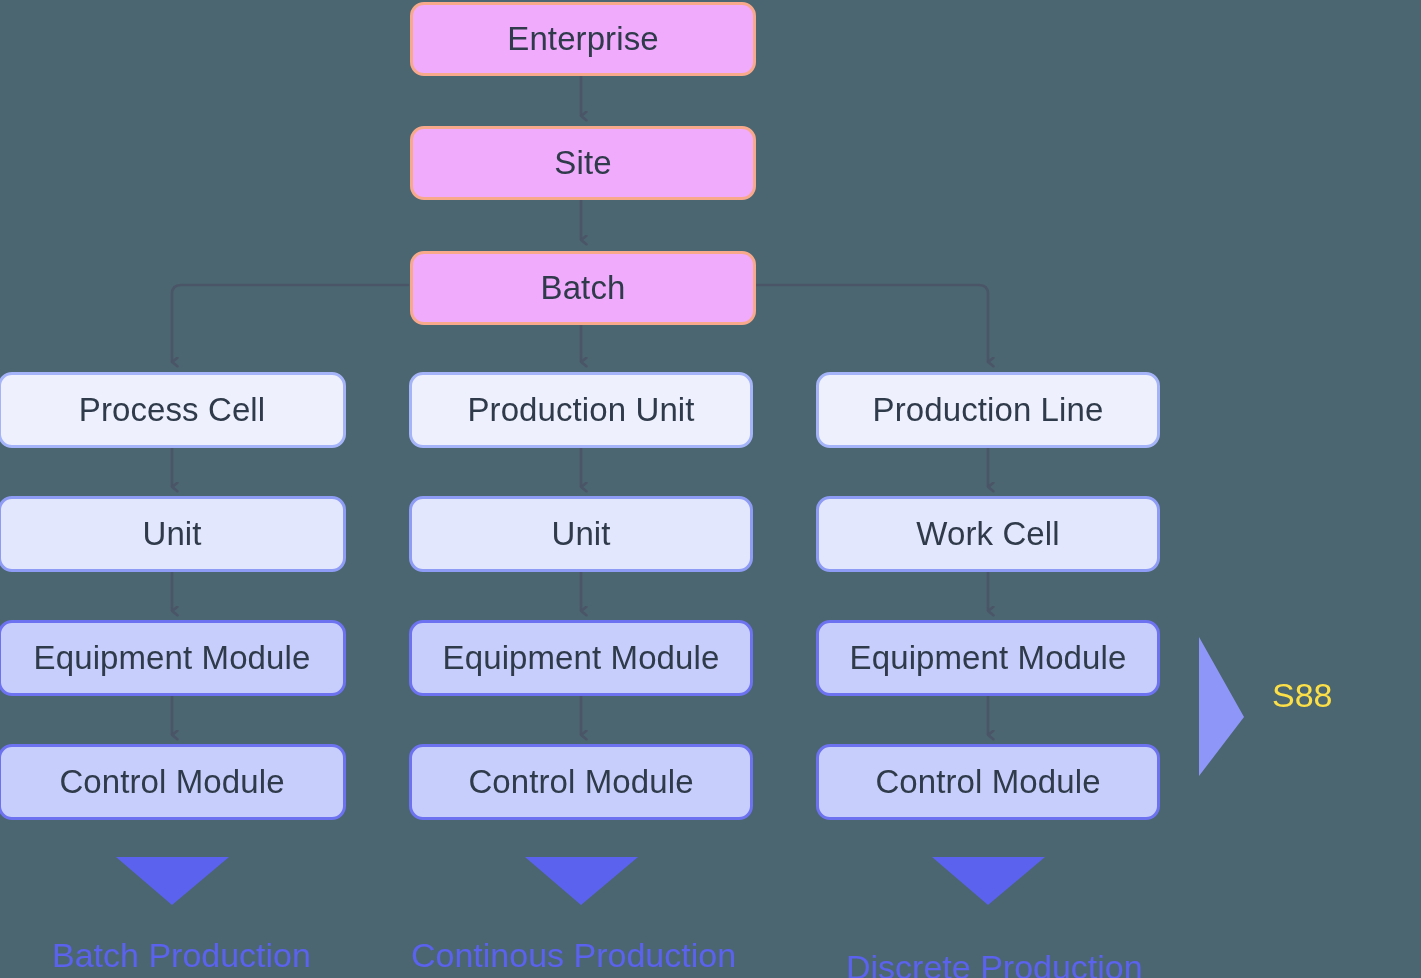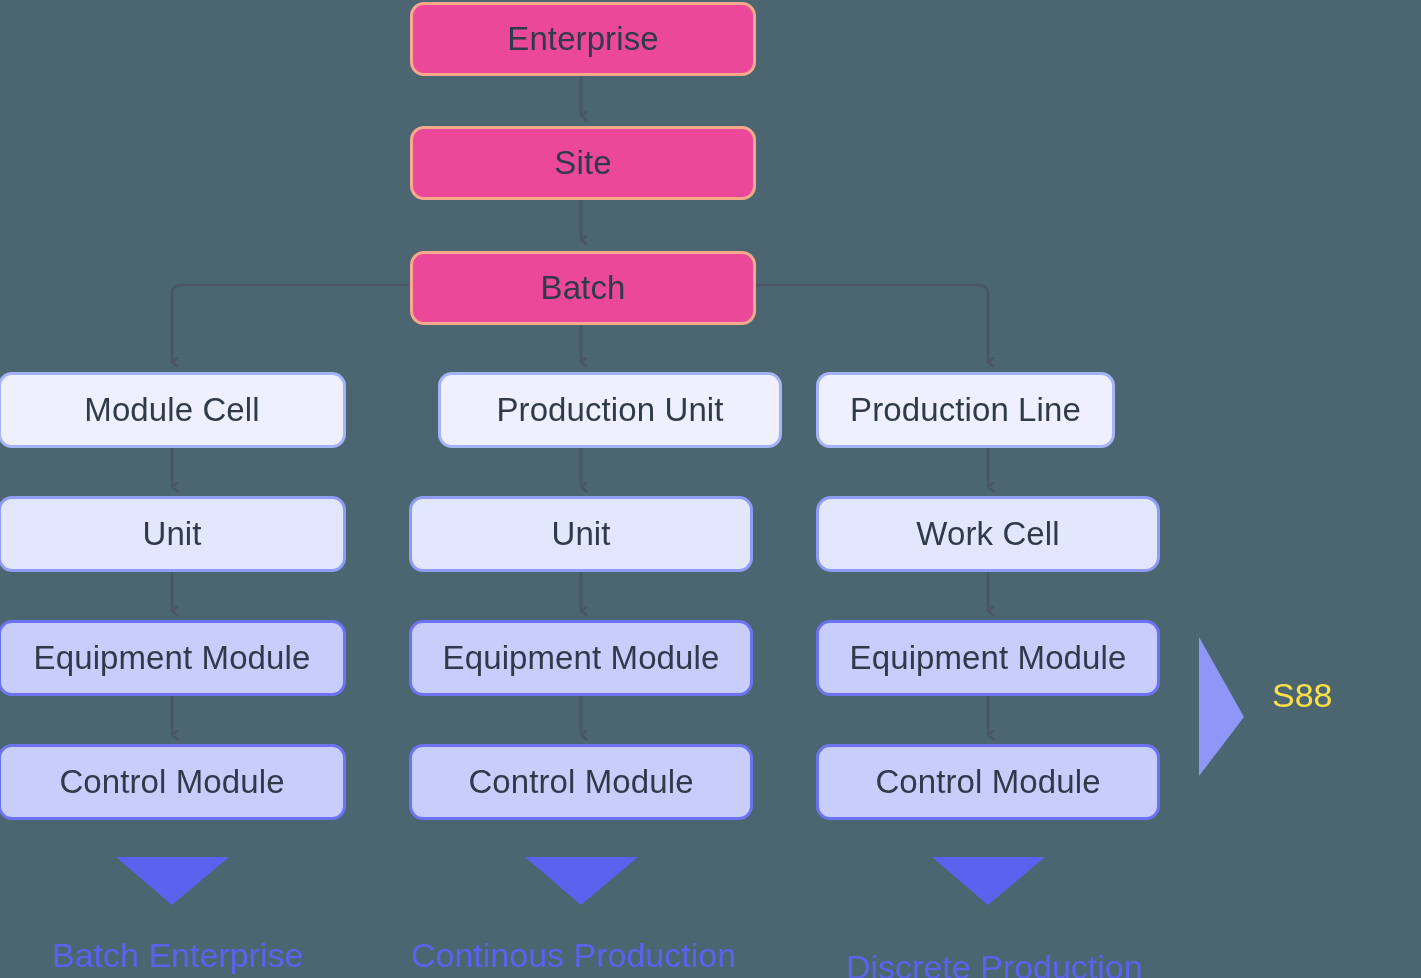--- a/index.html
+++ b/index.html
@@ -35,21 +35,21 @@
     line-height: 1.1;
     z-index: 2;
   }
   .node-label {
     color: #2f3a4a;
     font-size: 33px;
     letter-spacing: 0.1px;
     white-space: nowrap;
   }
   .tier-enterprise {
-    background: #ec4899;
+    background: #f0abfc;
     border-color: #f8a98c;
   }
   .tier-l1 {
     background: #eef1fd;
     border-color: #a5b4f8;
   }
   .tier-l2 {
     background: #e3e7fd;
     border-color: #8e9cf6;
   }
@@ -120,59 +120,59 @@
 
   <div class="node tier-enterprise" style="left:410px; top:126px; width:346px; height:74px;">
     <span class="node-label">Site</span>
   </div>
 
   <div class="node tier-enterprise" style="left:410px; top:251px; width:346px; height:74px;">
     <span class="node-label">Batch</span>
   </div>
 
   <div class="node tier-l1" style="left:-2px; top:372px; width:348px; height:76px;">
-    <span class="node-label">Module Cell</span>
+    <span class="node-label">Process Cell</span>
   </div>
   <div class="node tier-l2" style="left:-2px; top:496px; width:348px; height:76px;">
     <span class="node-label">Unit</span>
   </div>
   <div class="node tier-l3" style="left:-2px; top:620px; width:348px; height:76px;">
     <span class="node-label">Equipment Module</span>
   </div>
   <div class="node tier-l3" style="left:-2px; top:744px; width:348px; height:76px;">
     <span class="node-label">Control Module</span>
   </div>
 
-  <div class="node tier-l1" style="left:409px; top:372px; width:344px; height:76px;margin-left:29px;">
+  <div class="node tier-l1" style="left:409px; top:372px; width:344px; height:76px;">
     <span class="node-label">Production Unit</span>
   </div>
   <div class="node tier-l2" style="left:409px; top:496px; width:344px; height:76px;">
     <span class="node-label">Unit</span>
   </div>
   <div class="node tier-l3" style="left:409px; top:620px; width:344px; height:76px;">
     <span class="node-label">Equipment Module</span>
   </div>
   <div class="node tier-l3" style="left:409px; top:744px; width:344px; height:76px;">
     <span class="node-label">Control Module</span>
   </div>
 
-  <div class="node tier-l1" style="left:816px; top:372px; width:299px; height:76px;">
+  <div class="node tier-l1" style="left:816px; top:372px; width:344px; height:76px;">
     <span class="node-label">Production Line</span>
   </div>
-  <div class="node tier-l2" style="left:816px; top:496px; width:344px; height:76px;border-radius:15px;">
+  <div class="node tier-l2" style="left:816px; top:496px; width:344px; height:76px;">
     <span class="node-label">Work Cell</span>
   </div>
   <div class="node tier-l3" style="left:816px; top:620px; width:344px; height:76px;">
     <span class="node-label">Equipment Module</span>
   </div>
   <div class="node tier-l3" style="left:816px; top:744px; width:344px; height:76px;">
     <span class="node-label">Control Module</span>
   </div>
 
-  <div class="outcome-label" style="left:52px; top:936px;">Batch Enterprise</div>
+  <div class="outcome-label" style="left:52px; top:936px;">Batch Production</div>
   <div class="outcome-label" style="left:411px; top:936px;text-align:right;">Continous Production</div>
   <div class="outcome-label" style="left:846px; top:936px;margin-top:12px;">Discrete Production</div>
 
   <div class="ext-label" style="left:1272px; top:674px;">
     <div>S88</div>
   </div>
 
 </div>
 
 </body></html>

